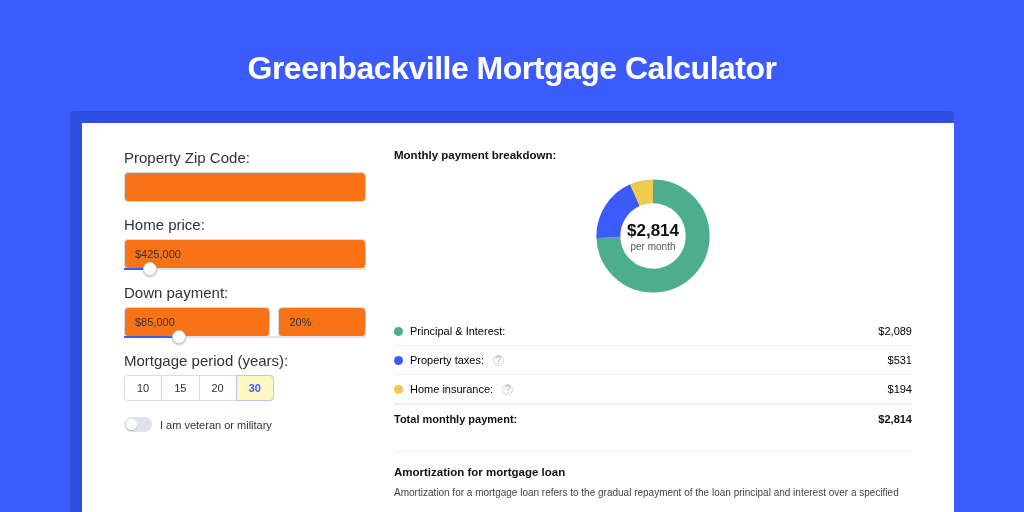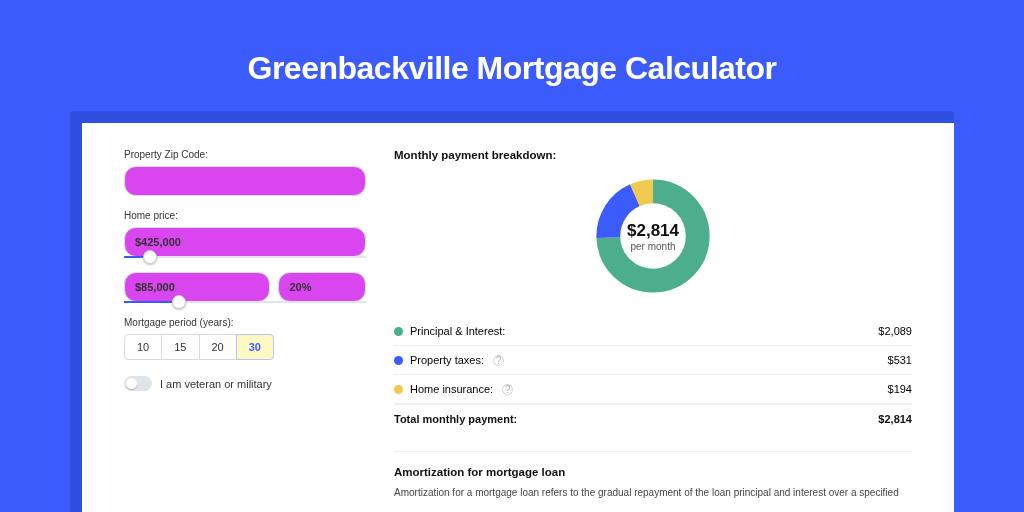--- a/index.html
+++ b/index.html
@@ -35,31 +35,30 @@
     padding: 26px 16px 0 42px;
     font-size: 11px;
     color: #333;
   }
   .right {
     flex: 1;
     padding: 26px 42px 0 12px;
     font-size: 11px;
   }
   .field { margin-bottom: 14px; position: relative; }
-  .field-label { font-size: 10px; color: #333; margin-bottom: 6px; display: block; }
+  .field-label { font-size: 15px; color: #333; margin-bottom: 6px; display: block; }
   .input {
     width: 100%;
     height: 30px;
     border: 1px solid #d8dbe2;
-    border-radius: 12px;
+    border-radius: 4px;
     padding: 0 10px;
     font-size: 11px;
-    background: #d946ef;
+    background: #f97316;
     color: #333;
-    font-weight: bold;
   }
   .row2 { display: flex; gap: 8px; }
   .row2 .input:first-child { flex: 1.9; }
   .row2 .input:last-child { flex: 1; }
   .slider-track {
     height: 2px;
     background: #e0e3ea;
     margin-top: -1px;
     position: relative;
   }
@@ -140,20 +139,21 @@
       <div class="field">
         <label class="field-label">Home price:</label>
         <input class="input" value="$425,000" style="">
         <div class="slider-track">
           <div class="slider-fill" style="width:8%"></div>
           <div class="slider-thumb" style="left:8%"></div>
         </div>
       </div>
 
       <div class="field">
+        <label class="field-label">Down payment:</label>
         <div class="row2">
           <input class="input" value="$85,000" style="">
           <input class="input" value="20%" style="">
         </div>
         <div class="slider-track">
           <div class="slider-fill" style="width:20%"></div>
           <div class="slider-thumb" style="left:20%"></div>
         </div>
       </div>
 

